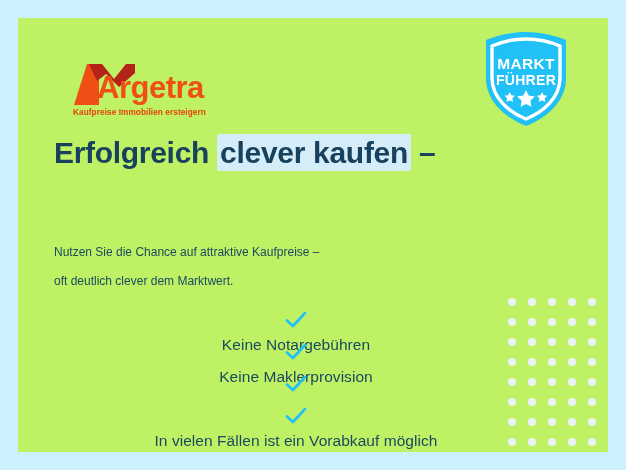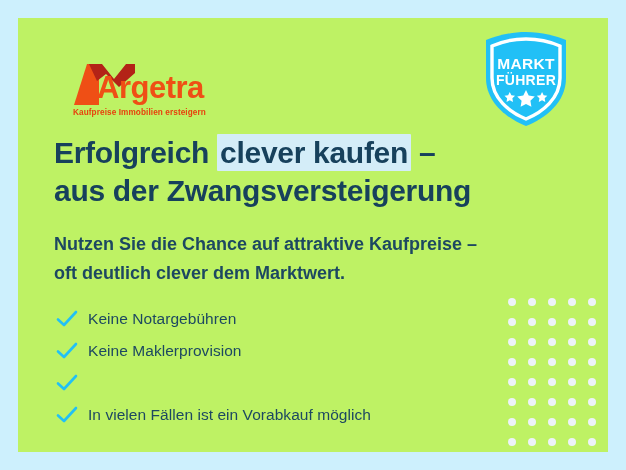--- a/index.html
+++ b/index.html
@@ -94,42 +94,43 @@
     border-radius: 1px;
     box-decoration-break: clone;
     -webkit-box-decoration-break: clone;
   }
   .headline .ln { display: block; white-space: nowrap; }
 
   
   .subhead {
     position: absolute;
     left: 36px;
-    top: 212px;
+    top: 220px;
     width: 520px;
-    font-size: 18px;
+    font-size: 12px;
     line-height: 29px;
     color: #1d4861;
-    font-weight: bold;
+    font-weight: normal;
   }
   .subhead .ln { display: block; white-space: nowrap; }
 
   
   .bullets {
     position: absolute;
     left: 38px;
     top: 286px;
     width: 480px;
     list-style: none;
   }
   .bullets li {
     display: flex;
     align-items: center;
     height: 30px;
     margin-bottom: 2px;
+    flex-direction: column;
   }
   .bullets .check {
     flex: 0 0 32px;
     display: flex;
     align-items: center;
     justify-content: flex-start;
   }
   .bullets .check svg { display: block; }
   .bullets .txt {
     font-size: 15.5px;
@@ -212,21 +213,20 @@
       <g fill="#ffffff">
         <path d="M30 63 l1.9 3.9 4.3.6 -3.1 3 .7 4.3 -3.8-2 -3.8 2 .7-4.3 -3.1-3 4.3-.6 Z" transform="translate(0,-1) scale(0.85) translate(5,11)"></path>
         <path d="M46 60 l2.7 5.5 6.1.9 -4.4 4.3 1 6.1 -5.4-2.9 -5.4 2.9 1-6.1 -4.4-4.3 6.1-.9 Z"></path>
         <path d="M62 63 l1.9 3.9 4.3.6 -3.1 3 .7 4.3 -3.8-2 -3.8 2 .7-4.3 -3.1-3 4.3-.6 Z" transform="translate(0,-1) scale(0.85) translate(11,11)"></path>
       </g>
     </svg>
   </div>
 
   <div class="headline">
     <span class="ln"><span>Erfolgreich </span><span class="hl">clever kaufen</span><span> –</span></span>
-    <span class="ln">aus der Zwangsversteigerung</span>
   </div>
 
   <div class="subhead">
     <span class="ln">Nutzen Sie die Chance auf attraktive Kaufpreise –</span>
     <span class="ln">oft deutlich clever dem Marktwert.</span>
   </div>
 
   <ul class="bullets">
     <li>
       <span class="check">

